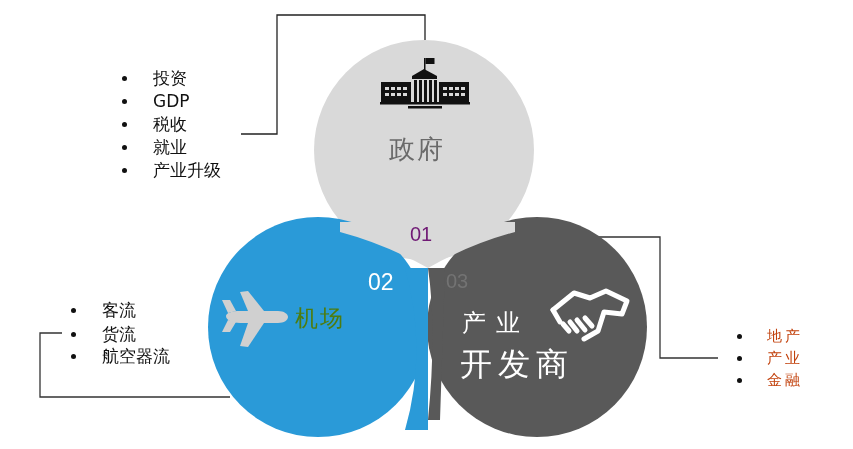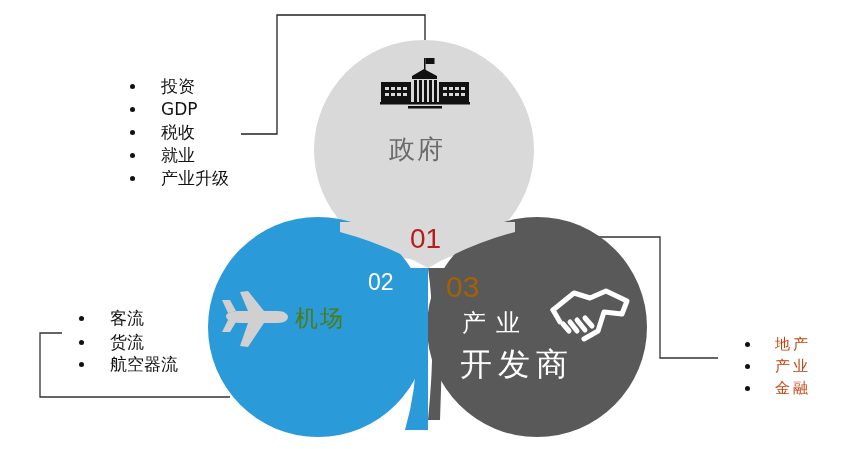--- a/index.html
+++ b/index.html
@@ -1,19 +1,19 @@
 <!DOCTYPE html>
 <html><head>
 <meta charset="utf-8">
 <style>
   html,body{margin:0;padding:0;background:#ffffff;}
   #stage{position:relative;width:853px;height:449px;overflow:hidden;background:#fff;font-family:"DejaVu Sans",sans-serif;}
   svg.diagram{position:absolute;left:0;top:0;}
   .txt{position:absolute;white-space:nowrap;}
-  .list{position:absolute;margin:8px;padding:0;list-style:none;}
+  .list{position:absolute;margin:0;padding:0;list-style:none;}
   .list li{position:relative;padding-left:0;}
   .list li .bullet{position:absolute;display:inline-block;width:5px;height:5px;border-radius:50%;background:#111;}
   .serif{font-family:"DejaVu Serif",serif;}
   .num{font-family:"Liberation Sans",sans-serif;}
 </style>
 </head>
 <body>
 
 <div id="stage">
 
@@ -79,26 +79,26 @@
     </g>
 
     <g fill="none" stroke="#ffffff" stroke-width="5" stroke-linecap="round" stroke-linejoin="round">
       <path d="M553,310 L574,293 L590,298 L606,291 L627,301 L622,314 L604,312 L598,331 L584,339"></path>
       <path d="M553,310 L560,322"></path>
       <path d="M563,324 l6,7 M570,322 l7,9 M577,320 l8,10 M585,318 l7,8"></path>
     </g>
   </svg>
 
   <div class="txt serif" style="left:389px;top:132px;font-size:26px;color:#6a6a6a;letter-spacing:2px;">政府</div>
-  <div class="txt num" style="left:410px;top:223px;font-size:28px;color:#b91c1c;">01</div>
+  <div class="txt num" style="left:410px;top:223px;font-size:20px;color:#701a75;">01</div>
 
   <div class="txt num" style="left:368px;top:269px;font-size:23px;color:#ffffff;">02</div>
   <div class="txt serif" style="left:295px;top:303px;font-size:23px;color:#4d7c0f;letter-spacing:2px;">机场</div>
 
-  <div class="txt num" style="left:446px;top:270px;font-size:30px;color:#a16207;">03</div>
+  <div class="txt num" style="left:446px;top:270px;font-size:20px;color:#737373;">03</div>
   <div class="txt serif" style="left:462px;top:307px;font-size:24px;color:#ffffff;letter-spacing:10px;">产业</div>
   <div class="txt serif" style="left:460px;top:343px;font-size:32px;color:#ffffff;letter-spacing:6px;">开发商</div>
 
   <ul class="list" style="left:122px;top:67px;font-size:17px;line-height:23px;color:#111;">
     <li><span class="bullet" style="left:0;top:9px;"></span><span style="margin-left:31px;">投资</span></li>
     <li><span class="bullet" style="left:0;top:9px;"></span><span style="margin-left:31px;">GDP</span></li>
     <li><span class="bullet" style="left:0;top:9px;"></span><span style="margin-left:31px;">税收</span></li>
     <li><span class="bullet" style="left:0;top:9px;"></span><span style="margin-left:31px;">就业</span></li>
     <li><span class="bullet" style="left:0;top:9px;"></span><span style="margin-left:31px;">产业升级</span></li>
   </ul>

